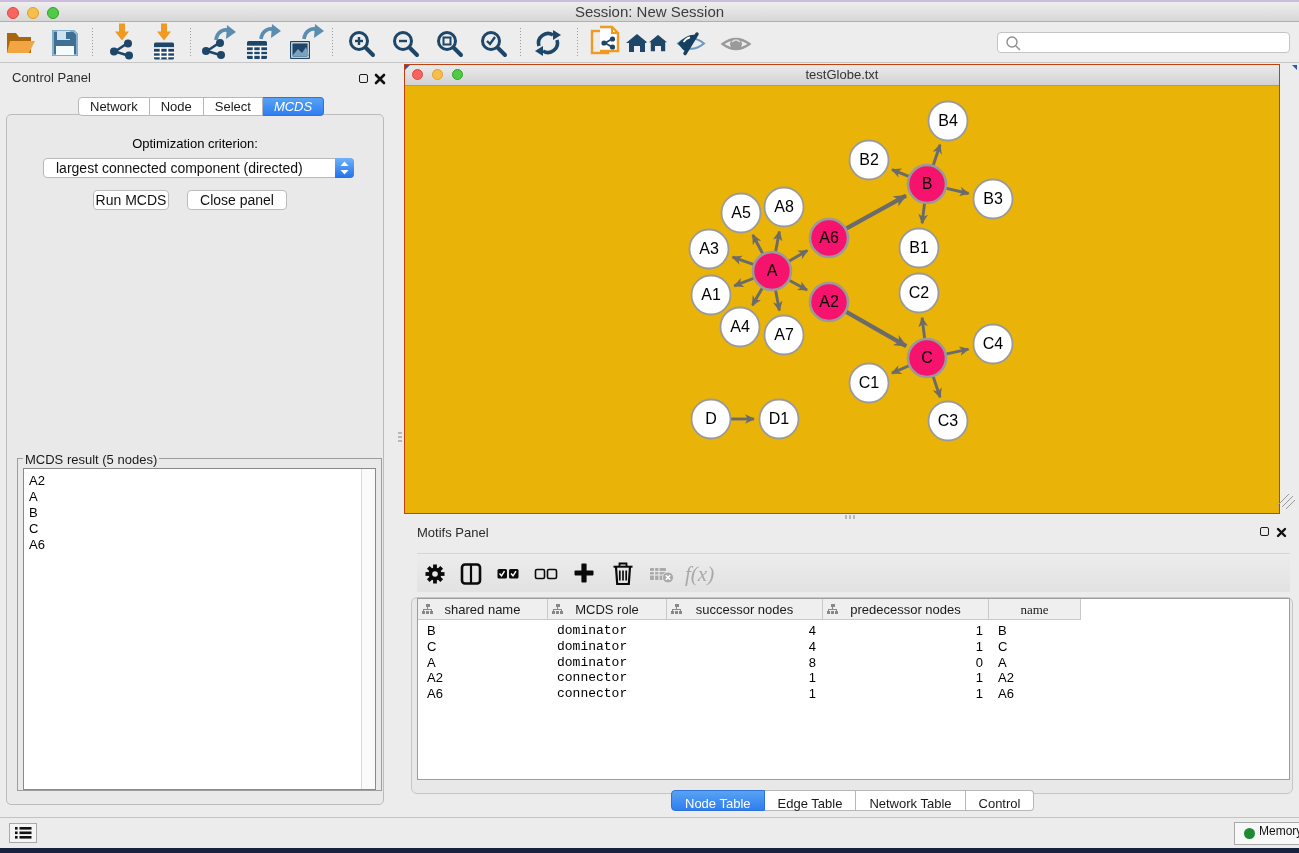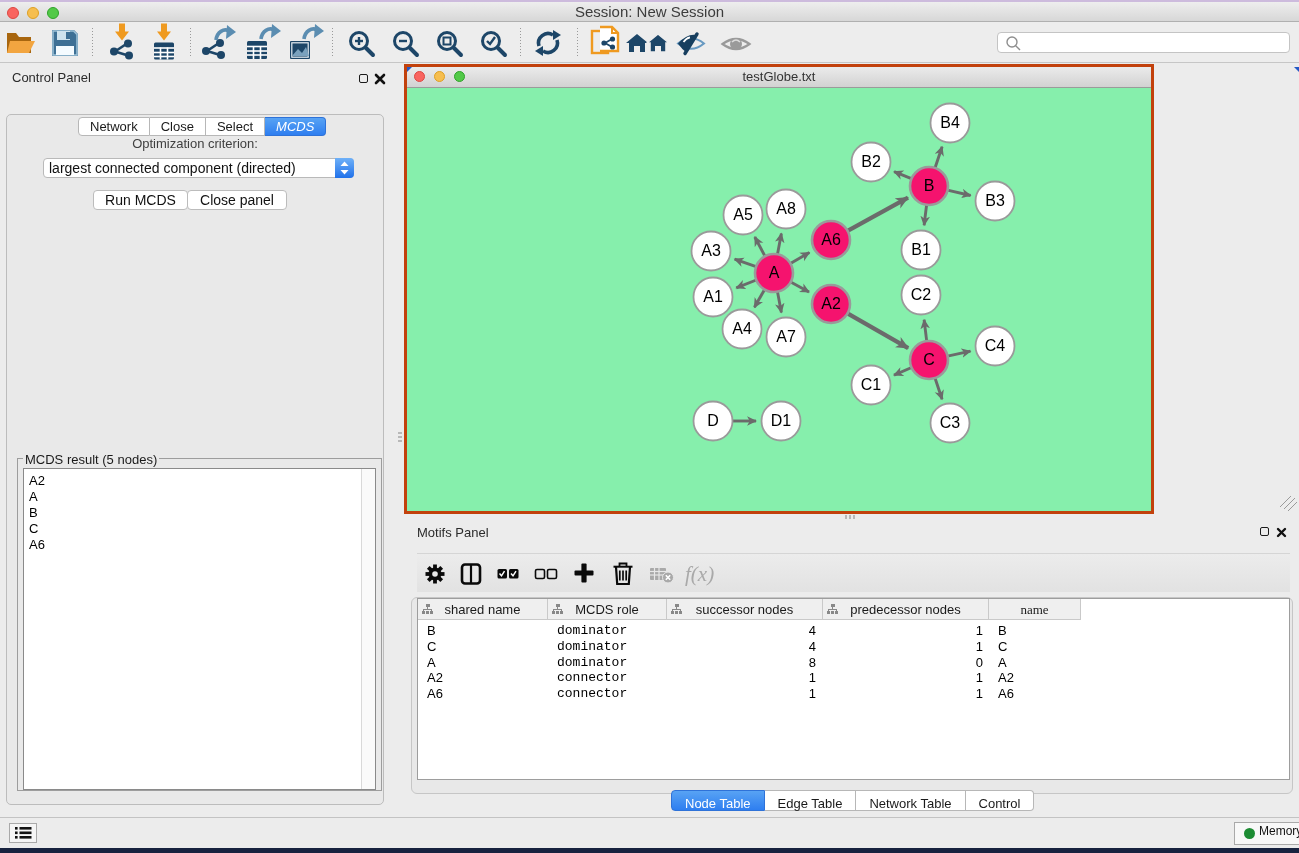--- a/index.html
+++ b/index.html
@@ -21,46 +21,46 @@
 #toolbar { left:0; top:22px; width:1299px; height:41px; background:#ededed; border-bottom:1px solid #c6c6c6; }
 
 
 #search { left:997px; top:32px; width:293px; height:21px; background:#fff;
   border:1px solid #c4c4c4; border-radius:4px; }
 
 
 #cpTitle { left:12px; top:70px; font-size:13px; color:#2b2b2b; }
 #tabpane { left:6px; top:114px; width:378px; height:691px; background:#e9e9e9;
   border:1px solid #bcbcbc; border-radius:5px; }
-#tabs { left:78px; top:97px; height:19px; display:flex; font-size:13px;margin-top:20px; }
+#tabs { left:78px; top:97px; height:19px; display:flex; font-size:13px; }
 .tab { background:#fff; border:1px solid #b7b7b7; border-left:none; color:#1a1a1a;
   line-height:17px; text-align:center; padding:0 11px; }
 .tab:first-child { border-left:1px solid #b7b7b7; border-radius:4px 0 0 4px; }
 .tab.sel { background:linear-gradient(#58a3f4,#2e7ef0); color:#fff; border-color:#2e72d8;
   border-radius:0 4px 4px 0;font-style:italic; }
-#optlabel { left:6px; top:136px; width:378px; text-align:center; font-size:13px; color:#404040; }
+#optlabel { left:6px; top:136px; width:378px; text-align:center; font-size:13px; color:#000000; }
 #combo { left:43px; top:158px; width:311px; height:20px; background:#fff;
   border:1px solid #b9b9b9; border-radius:4px; font-size:14px; color:#111;
-  line-height:18px; padding-left:5px; }
+  line-height:18px; padding-left:12px; }
 #comboBtn { position:absolute; right:-1px; top:-1px; width:19px; height:20px;
   border-radius:0 4px 4px 0; background:linear-gradient(#6fb1f8,#2071ea); }
 .btn { position:absolute; height:20px; background:#fff; border:1px solid #bcbcbc;
   border-radius:4px; font-size:14px; color:#111; text-align:center; line-height:18px; }
-#runbtn { left:93px; top:190px; width:95px; }
+#runbtn { left:93px; top:190px; width:76px; }
 #closebtn { left:187px; top:190px; width:100px; }
 #fieldset { left:17px; top:458px; width:365px; height:333px; border:1px solid #9d9d9d; }
 #fieldlegend { left:23px; top:452px; font-size:13px; color:#1a1a1a; background:#e9e9e9; padding:0 2px;}
 #mcdslist { left:23px; top:468px; width:353px; height:322px; background:#fff;
   border:1px solid #8a8a8a; font-size:13px; color:#000; padding:4px 0 0 5px; line-height:16px; }
 #mcdsscroll { left:361px; top:469px; width:14px; height:320px; background:#fafafa;
   border-left:1px solid #d9d9d9; }
 
 
-#netwin { left:404px; top:64px; width:750px; height:450px; background:#86efac;
-  border:3px solid #c2410c; }
+#netwin { left:404px; top:64px; width:876px; height:450px; background:#eab308;
+  border:1px solid #c2410c; }
 #nettitle { position:absolute; left:0; top:0; width:100%; height:21px;
   background:linear-gradient(#ebebeb,#d2d2d2); border-bottom:1px solid #9b9b9b;
   text-align:center; font-size:13px; color:#333; line-height:20px; }
 .tl2 { position:absolute; width:11px; height:11px; border-radius:50%; top:4px; }
 
 
 #tpTitle { left:417px; top:525px; font-size:13px; color:#2b2b2b; }
 #tptoolbar { left:417px; top:553px; width:873px; height:39px;
   background:linear-gradient(#ececec,#e2e2e2); border-top:1px solid #d5d5d5; }
 #datatable { left:417px; top:598px; width:873px; height:182px; background:#fff;
@@ -262,21 +262,21 @@
 </div>
 
 <div class="abs" id="cpTitle">Control Panel</div>
 <div class="abs" style="left:359px;top:74px;width:9px;height:9px;border:1.6px solid #1a1a1a;border-radius:2px;"></div>
 <svg class="abs" style="left:374px;top:73px;" width="12" height="12" viewBox="0 0 12 12">
     <path d="M2,2 L10,10 M10,2 L2,10" stroke="#111" stroke-width="2.6" stroke-linecap="round"></path>
   </svg>
 <div class="abs" id="tabpane"></div>
 <div class="abs" id="tabs">
   <div class="tab">Network</div>
-    <div class="tab">Close</div>
+    <div class="tab">Node</div>
     <div class="tab">Select</div>
     <div class="tab sel">MCDS</div>
 </div>
 <div class="abs" id="optlabel">Optimization criterion:</div>
 <div class="abs" id="combo">largest connected component (directed)<div id="comboBtn">
   <svg width="19" height="20" viewBox="0 0 19 20">
     <path d="M5.5,8 L9.5,3.5 L13.5,8 z" fill="#fff"></path>
     <path d="M5.5,12 L9.5,16.5 L13.5,12 z" fill="#fff"></path>
   </svg>
 </div></div>

